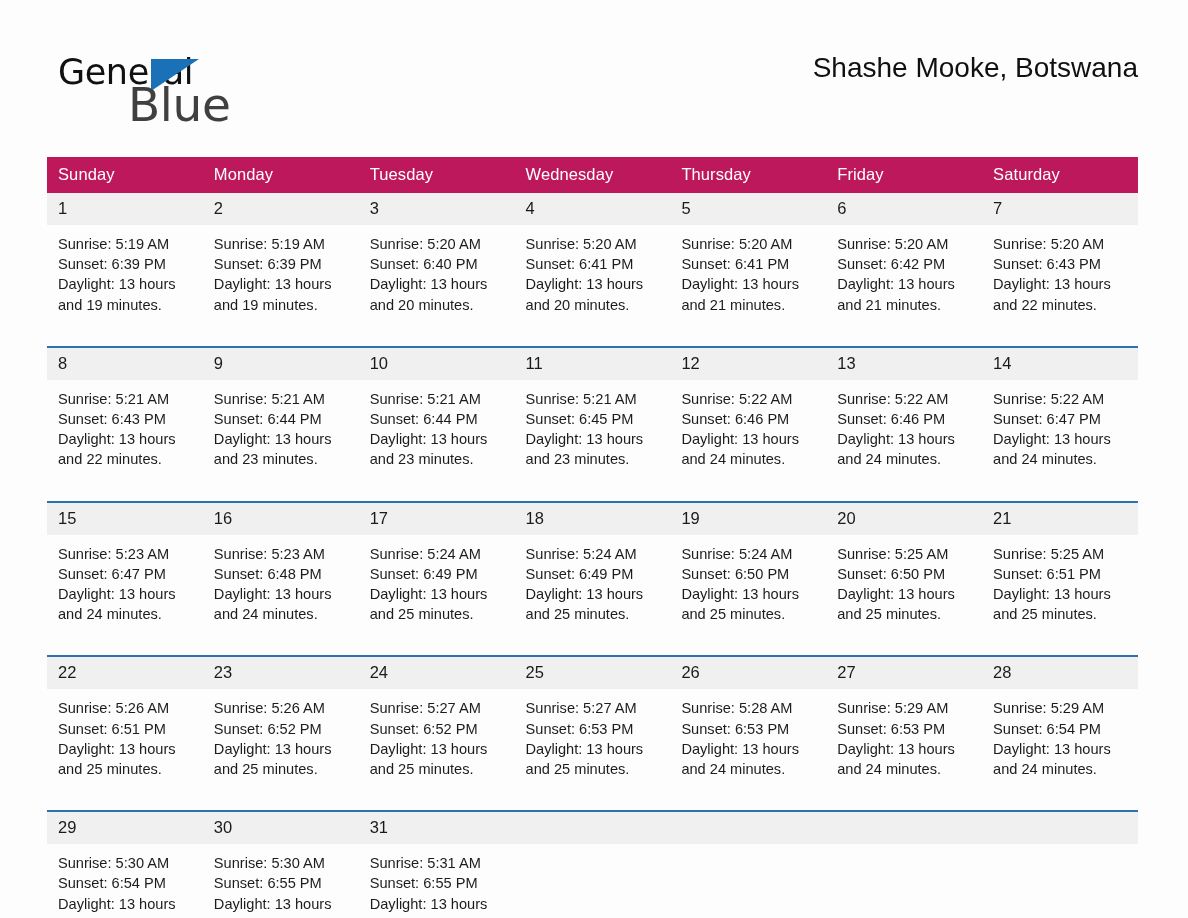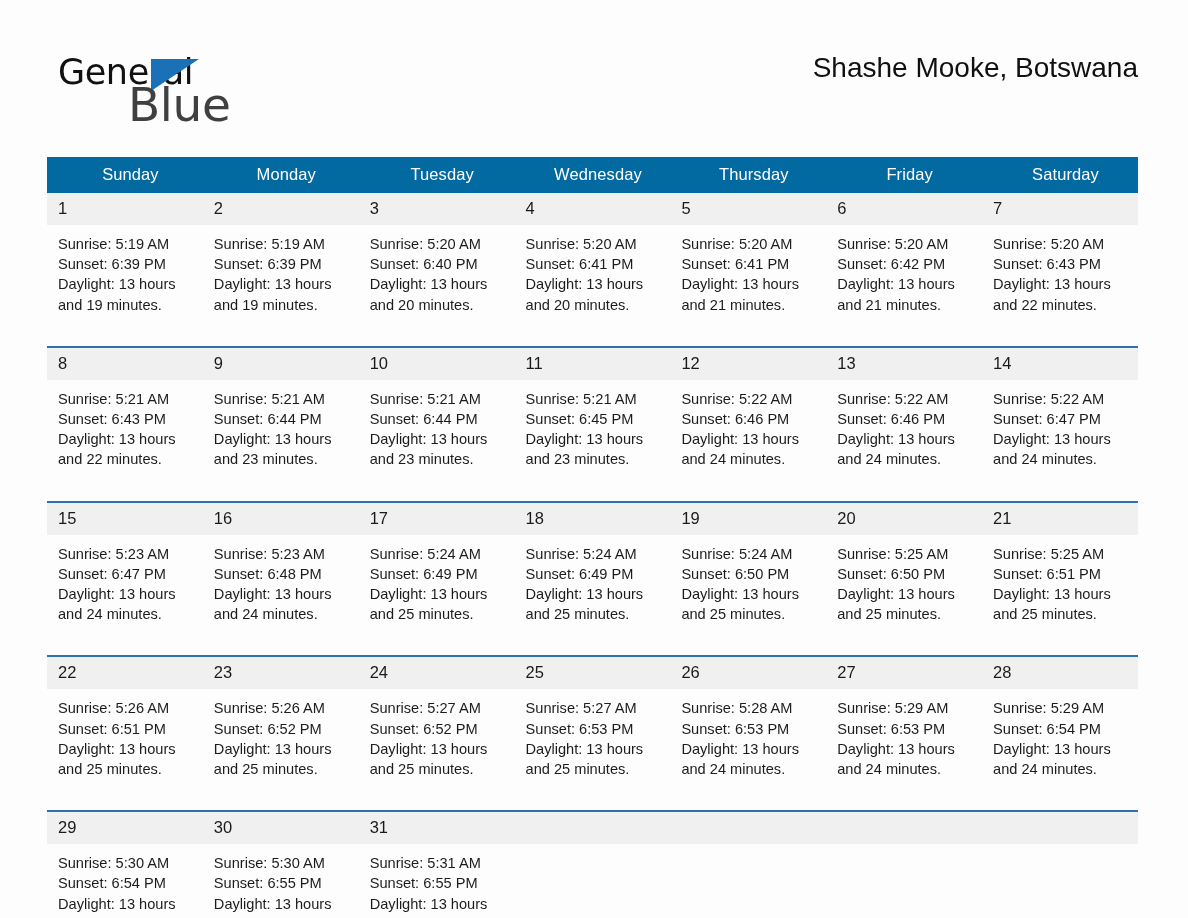--- a/index.html
+++ b/index.html
@@ -99,25 +99,25 @@
     width: 1091px;
   }
   table.cal {
     border-collapse: collapse;
     table-layout: fixed;
     width: 1091px;
   }
   table.cal col { width: 155.857px; }
 
   thead th {
-    background: #0369a1;
+    background: #be185d;
     color: #ffffff;
     font-size: 16.5px;
     font-weight: 400;
-    text-align: center;
+    text-align: left;
     padding: 8px 0 9px 11px;
     height: 18px;
     vertical-align: middle;
     letter-spacing: 0.1px;
   }
 
   tbody tr.week-row > td {
     vertical-align: top;
     padding: 0;
     border-top: 2px solid #2d71b4;

